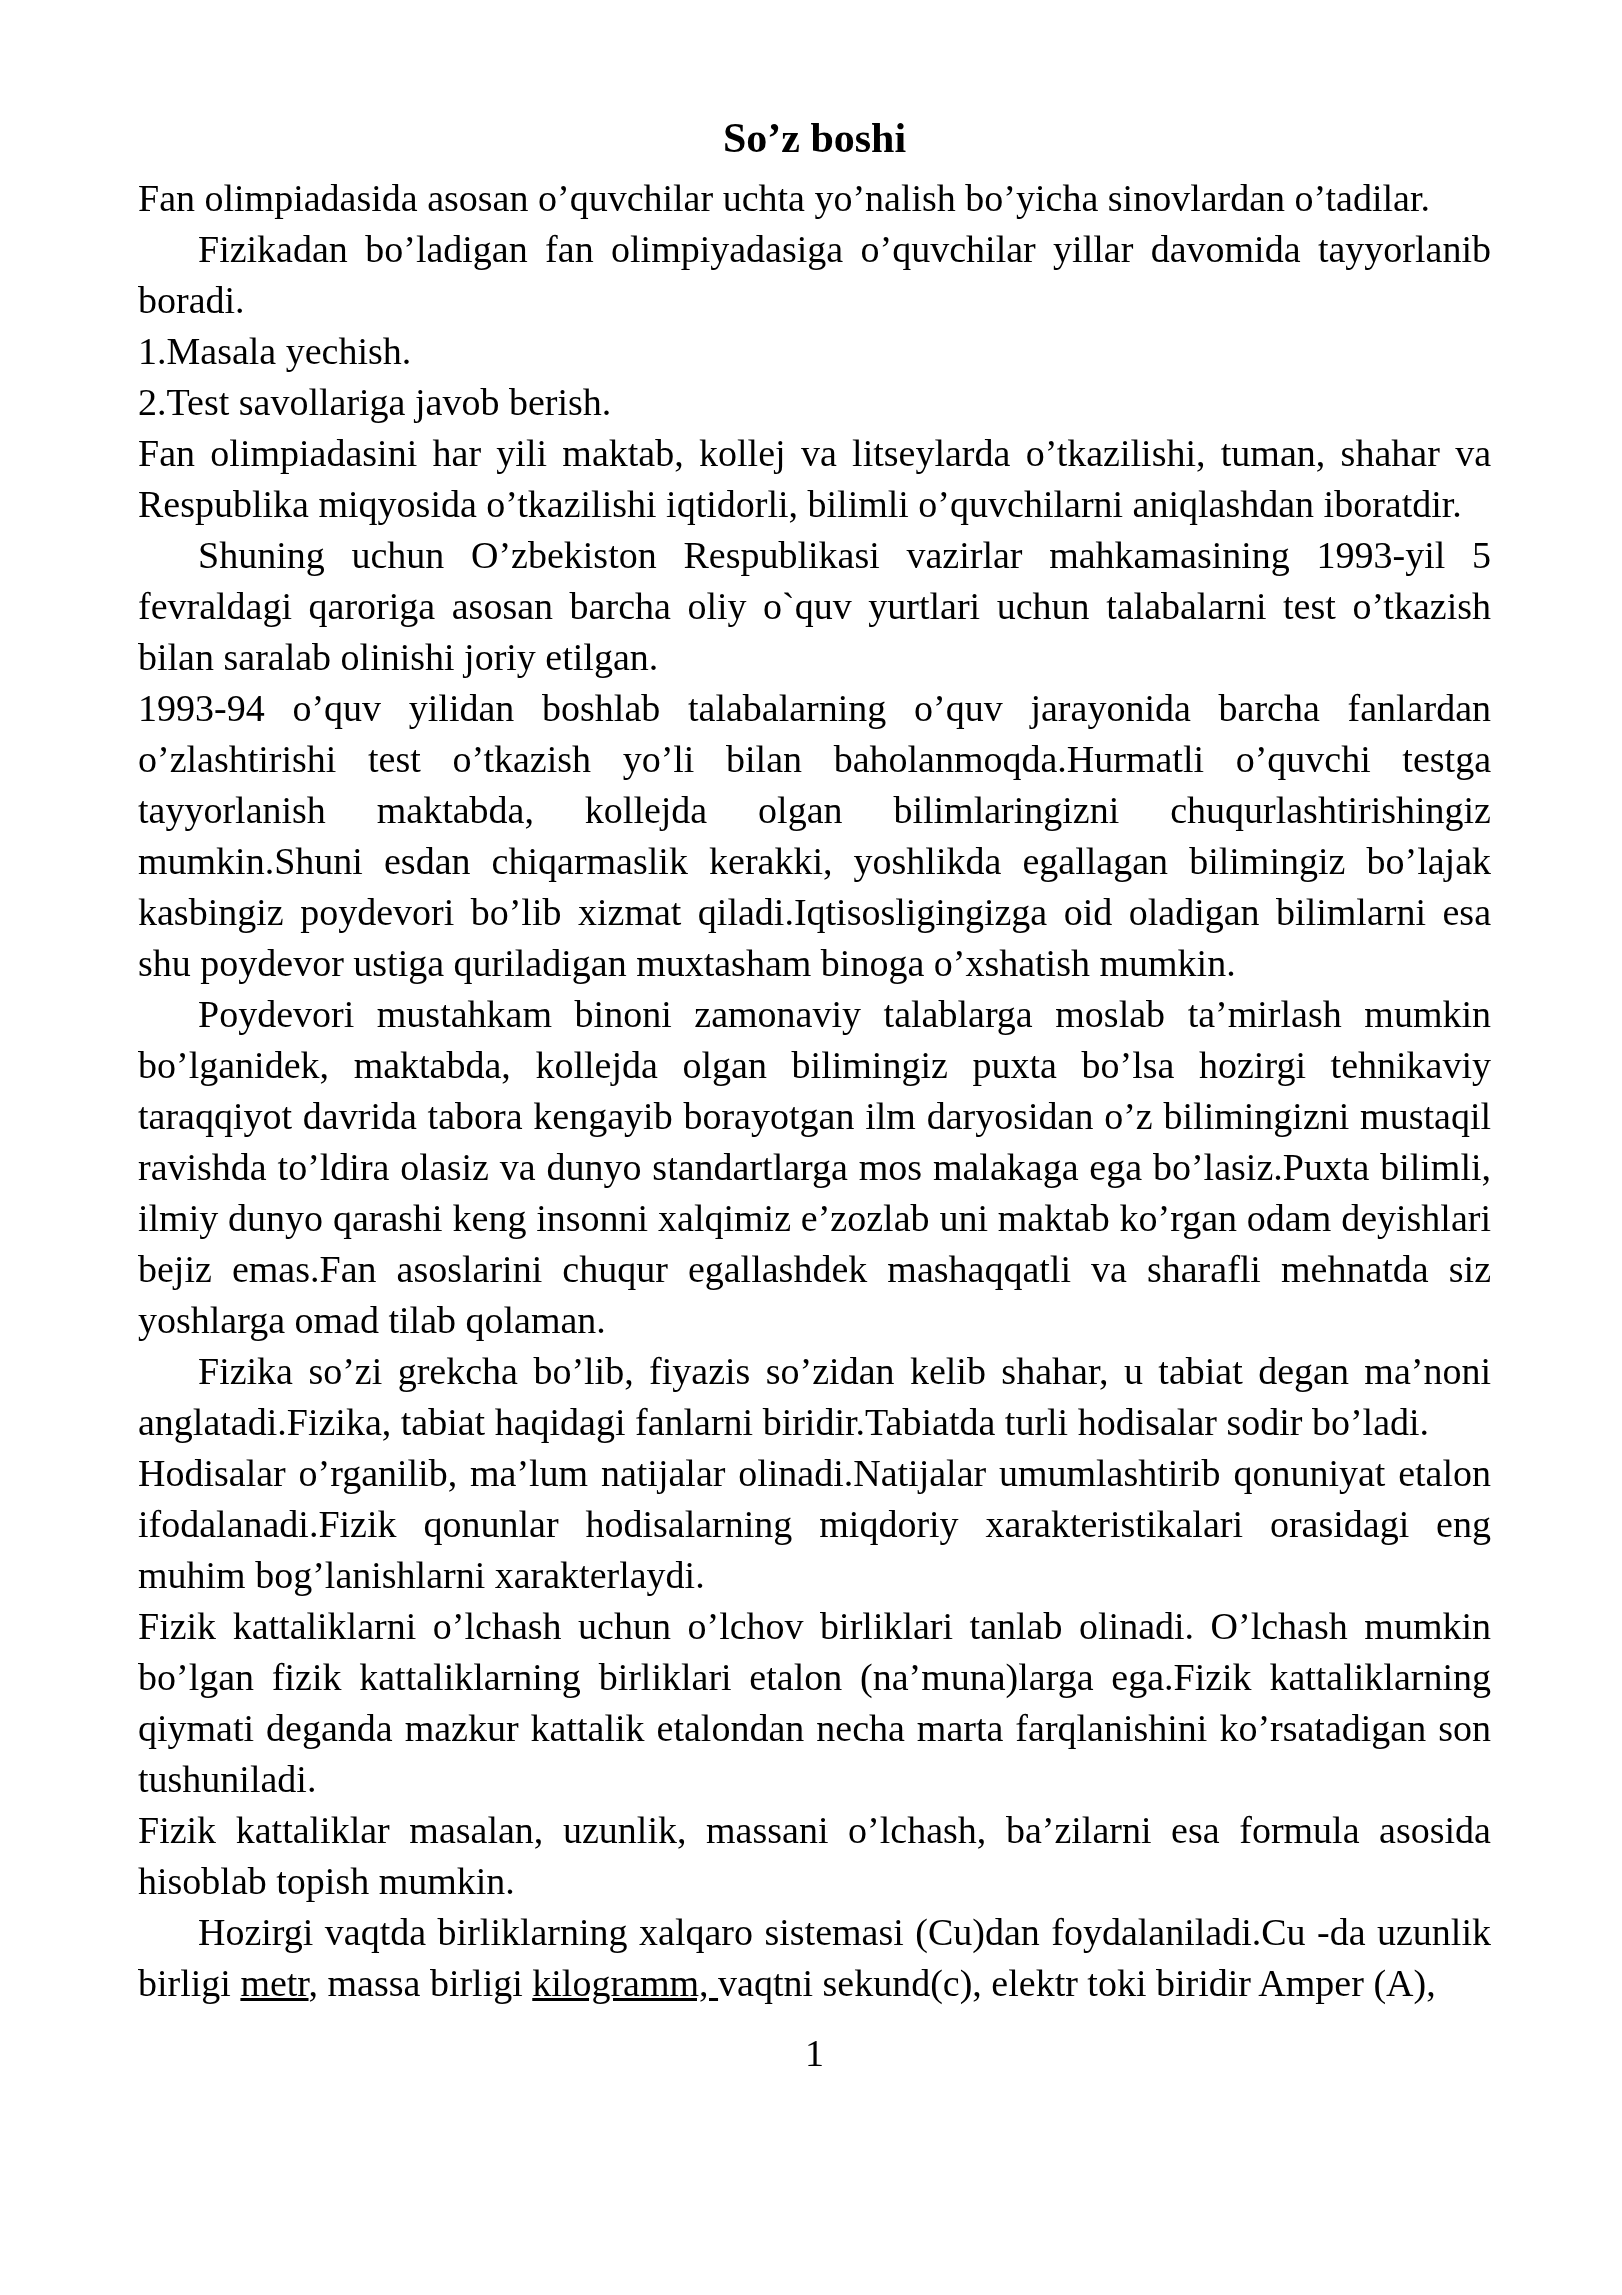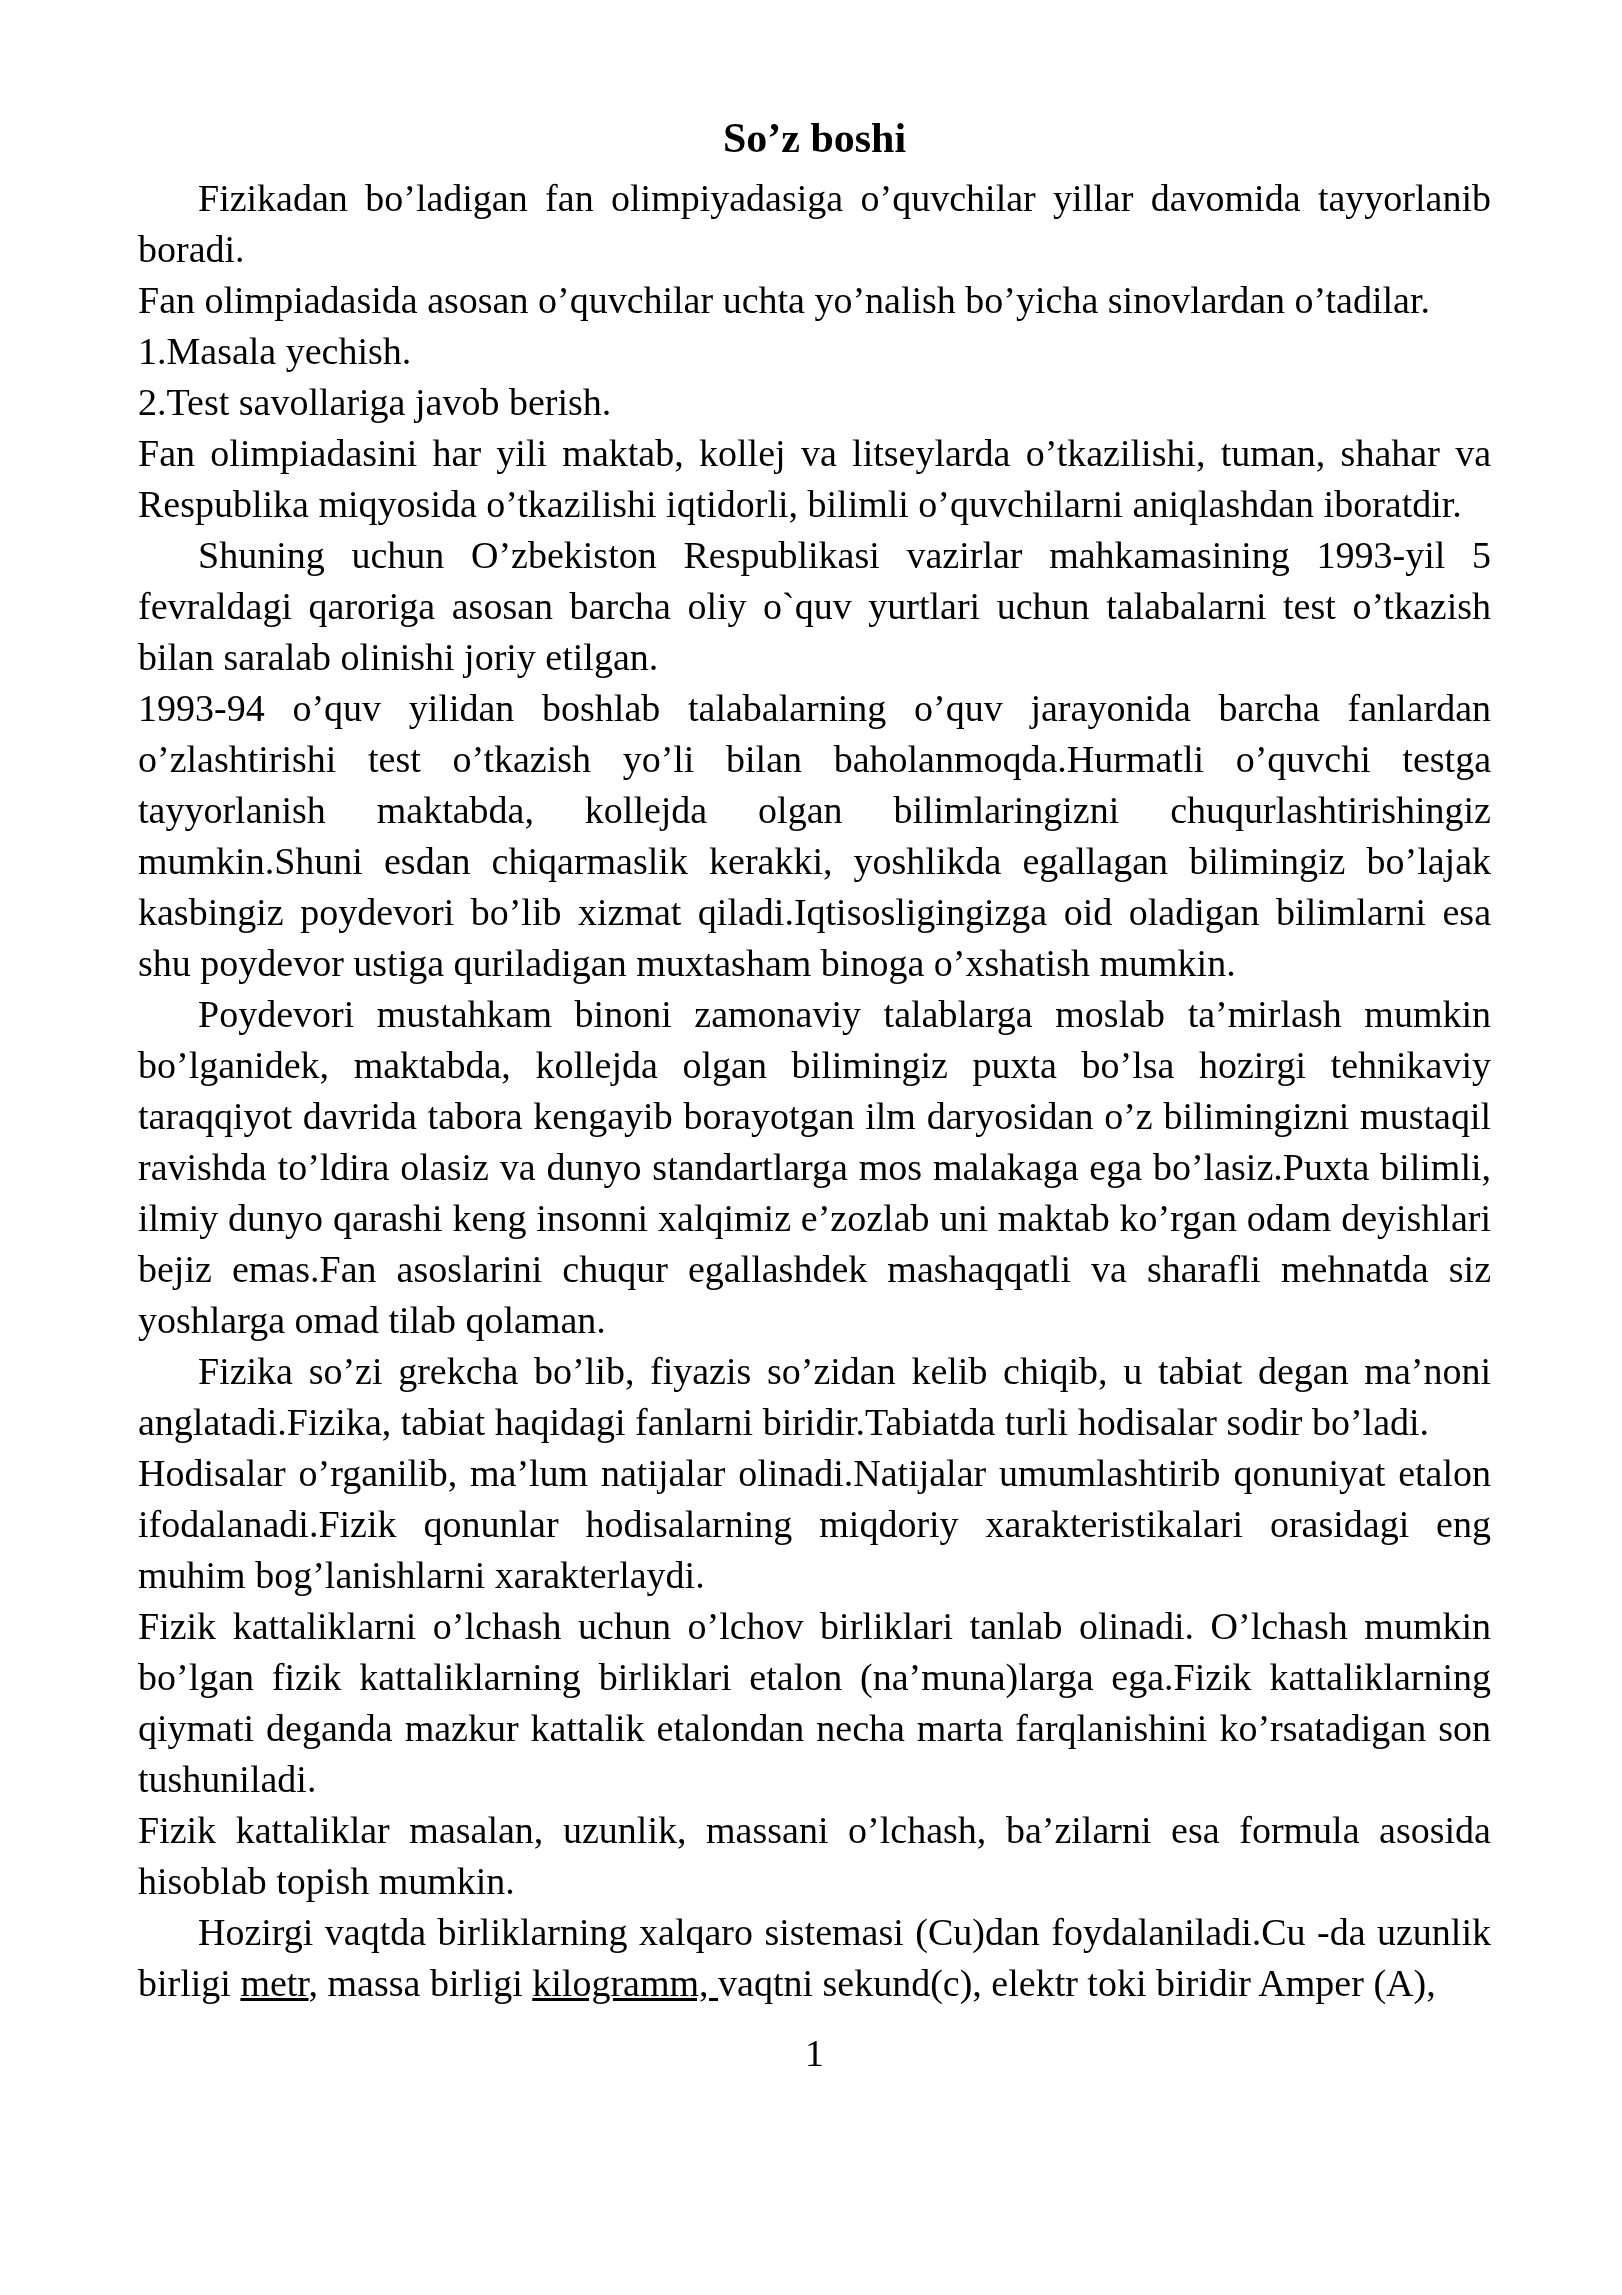--- a/index.html
+++ b/index.html
@@ -46,29 +46,29 @@
     text-align: center;
   }
 </style>
 </head>
 <body>
 
 <div class="page">
 
   <h1 class="doc-title">So’z boshi</h1>
 
+  <p class="body-par">Fan olimpiadasida  asosan  o’quvchilar uchta  yo’nalish  bo’yicha sinovlardan o’tadilar.</p>
   <p class="body-par indent">Fizikadan bo’ladigan  fan olimpiyadasiga o’quvchilar yillar davomida tayyorlanib boradi.</p>
-  <p class="body-par">Fan olimpiadasida  asosan  o’quvchilar uchta  yo’nalish  bo’yicha sinovlardan o’tadilar.</p>
   <p class="body-par">1.Masala yechish.</p>
   <p class="body-par">2.Test savollariga javob berish.</p>
   <p class="body-par">Fan olimpiadasini har yili maktab, kollej va litseylarda o’tkazilishi, tuman, shahar va Respublika miqyosida o’tkazilishi iqtidorli, bilimli o’quvchilarni aniqlashdan iboratdir.</p>
   <p class="body-par indent">Shuning uchun O’zbekiston Respublikasi vazirlar mahkamasining 1993-yil 5 fevraldagi qaroriga asosan barcha oliy o`quv yurtlari uchun talabalarni test o’tkazish bilan saralab olinishi joriy etilgan.</p>
   <p class="body-par">1993-94 o’quv yilidan boshlab talabalarning  o’quv jarayonida barcha fanlardan o’zlashtirishi test o’tkazish yo’li bilan baholanmoqda.Hurmatli o’quvchi  testga tayyorlanish maktabda, kollejda olgan bilimlaringizni chuqurlashtirishingiz mumkin.Shuni esdan chiqarmaslik kerakki, yoshlikda egallagan bilimingiz bo’lajak kasbingiz poydevori bo’lib xizmat qiladi.Iqtisosligingizga oid oladigan bilimlarni esa shu poydevor ustiga quriladigan muxtasham binoga o’xshatish mumkin.</p>
   <p class="body-par indent">Poydevori mustahkam binoni zamonaviy talablarga moslab ta’mirlash mumkin bo’lganidek, maktabda, kollejda olgan bilimingiz puxta bo’lsa hozirgi tehnikaviy taraqqiyot davrida tabora kengayib borayotgan ilm daryosidan o’z bilimingizni mustaqil ravishda to’ldira olasiz va dunyo standartlarga mos malakaga ega bo’lasiz.Puxta bilimli, ilmiy dunyo qarashi keng insonni xalqimiz e’zozlab uni maktab ko’rgan odam deyishlari bejiz emas.Fan asoslarini chuqur egallashdek mashaqqatli va sharafli mehnatda siz yoshlarga omad tilab qolaman.</p>
-  <p class="body-par indent">Fizika so’zi grekcha bo’lib, fiyazis so’zidan kelib chiqib, u tabiat degan ma’noni anglatadi.Fizika, tabiat haqidagi fanlarni biridir.Tabiatda turli hodisalar sodir bo’ladi.</p>
+  <p class="body-par indent">Fizika so’zi grekcha bo’lib, fiyazis so’zidan kelib shahar, u tabiat degan ma’noni anglatadi.Fizika, tabiat haqidagi fanlarni biridir.Tabiatda turli hodisalar sodir bo’ladi.</p>
   <p class="body-par">Hodisalar o’rganilib, ma’lum natijalar olinadi.Natijalar umumlashtirib qonuniyat etalon ifodalanadi.Fizik qonunlar hodisalarning miqdoriy xarakteristikalari orasidagi eng muhim bog’lanishlarni xarakterlaydi.</p>
   <p class="body-par">Fizik kattaliklarni o’lchash uchun o’lchov birliklari tanlab olinadi. O’lchash mumkin bo’lgan fizik kattaliklarning birliklari etalon (na’muna)larga ega.Fizik kattaliklarning qiymati deganda mazkur kattalik etalondan necha marta farqlanishini ko’rsatadigan son tushuniladi.</p>
   <p class="body-par">Fizik kattaliklar masalan, uzunlik, massani o’lchash, ba’zilarni esa formula asosida hisoblab topish mumkin.</p>
 
   <p class="body-par indent">
     <span>Hozirgi vaqtda birliklarning xalqaro sistemasi (Cu)dan foydalaniladi.Cu -da uzunlik birligi </span><span class="ul">metr</span><span>, massa birligi </span><span class="ul">kilogramm, </span><span>vaqtni sekund(c), elektr toki biridir Amper (A),</span>
   </p>
 
   <div class="page-number">1</div>
 

